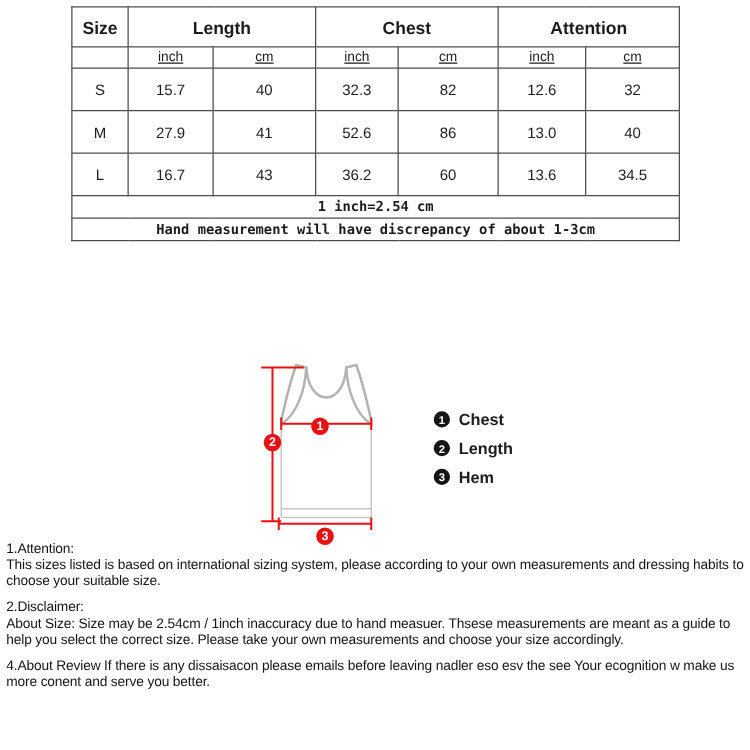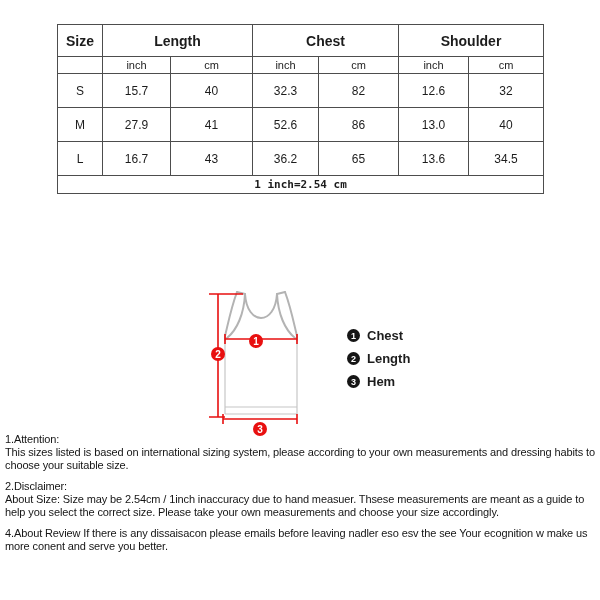--- a/index.html
+++ b/index.html
@@ -1,24 +1,24 @@
 <!DOCTYPE html>
 <html style="--accent-red: #e81010; --shirt-outline: #b3b3b3; --shirt-light: #c6c6c6; --table-border: #4d4d4d; --legend-dot: #151515; --text: #151515;"><head>
 <meta charset="utf-8">
 <style>
   html,body{margin:0;padding:0;background:#fff;}
   .page{position:relative;width:600px;height:600px;background:#fff;overflow:hidden;
         font-family:"Liberation Sans",sans-serif;color:var(--text,#111);}
 
   
-  .size-table{position:absolute;top:24px;left:57px;border-collapse:collapse;table-layout:fixed;}
+  .size-table{position:absolute;top:5px;left:57px;border-collapse:collapse;table-layout:fixed;}
   .size-table td{border:1px solid var(--table-border,#4d4d4d);text-align:center;vertical-align:middle;
                  padding:0;color:#1c1c1c;}
   .size-table .hdr{font-size:14px;font-weight:bold;height:31px;}
-  .size-table .unit{font-size:11px;height:16px;}
+  .size-table .unit{font-size:11px;height:16px;text-decoration:underline;}
   .size-table .val{font-size:12px;height:33px;}
   .size-table .foot{font-family:"DejaVu Sans Mono",monospace;font-weight:bold;font-size:11px;height:17px;}
 
   
   .diagram{position:absolute;top:286px;left:195px;}
   .legend{position:absolute;top:329px;left:347px;display:flex;flex-direction:column;gap:10px;}
   .legend-row{display:flex;align-items:center;gap:7px;height:13px;}
   .legend-dot{width:13px;height:13px;border-radius:50%;background:var(--legend-dot,#111);
               color:#fff;font-size:9px;font-weight:bold;display:flex;align-items:center;justify-content:center;}
   .legend-label{font-size:13px;font-weight:bold;color:#1c1c1c;}
@@ -48,21 +48,21 @@
       <col style="width:66px">
         <col style="width:80px">
         <col style="width:70px">
         <col style="width:75px">
     </colgroup>
     <tbody>
         <tr>
       <td class="hdr">Size</td>
       <td class="hdr" colspan="2">Length</td>
       <td class="hdr" colspan="2">Chest</td>
-      <td class="hdr" colspan="2">Shoulder</td>
+      <td class="hdr" colspan="2">Attention</td>
     </tr>
     <tr>
       <td class="unit"></td>
       <td class="unit">inch</td>
       <td class="unit">cm</td>
       <td class="unit">inch</td>
       <td class="unit">cm</td>
       <td class="unit">inch</td>
       <td class="unit">cm</td>
     </tr>
@@ -82,26 +82,29 @@
       <td class="val">52.6</td>
       <td class="val">86</td>
       <td class="val">13.0</td>
       <td class="val">40</td>
     </tr>
     <tr>
       <td class="val">L</td>
       <td class="val">16.7</td>
       <td class="val">43</td>
       <td class="val">36.2</td>
-      <td class="val">65</td>
+      <td class="val">60</td>
       <td class="val">13.6</td>
       <td class="val">34.5</td>
     </tr>
     <tr>
       <td class="foot" colspan="7">1 inch=2.54 cm</td>
+    </tr>
+    <tr>
+      <td class="foot" colspan="7">Hand measurement will have discrepancy of about 1-3cm</td>
     </tr>
   </tbody>
     </table>
 
   <svg class="diagram" width="112" height="152" viewBox="0 0 112 152">
 
     <g>
       <path class="shirt-line" d="M 50 8 C 52 40 80 40 82 8"></path>
       <path class="shirt-line" d="M 42 6 L 50 8"></path>
       <path class="shirt-line" d="M 82 8 L 90 6"></path>

